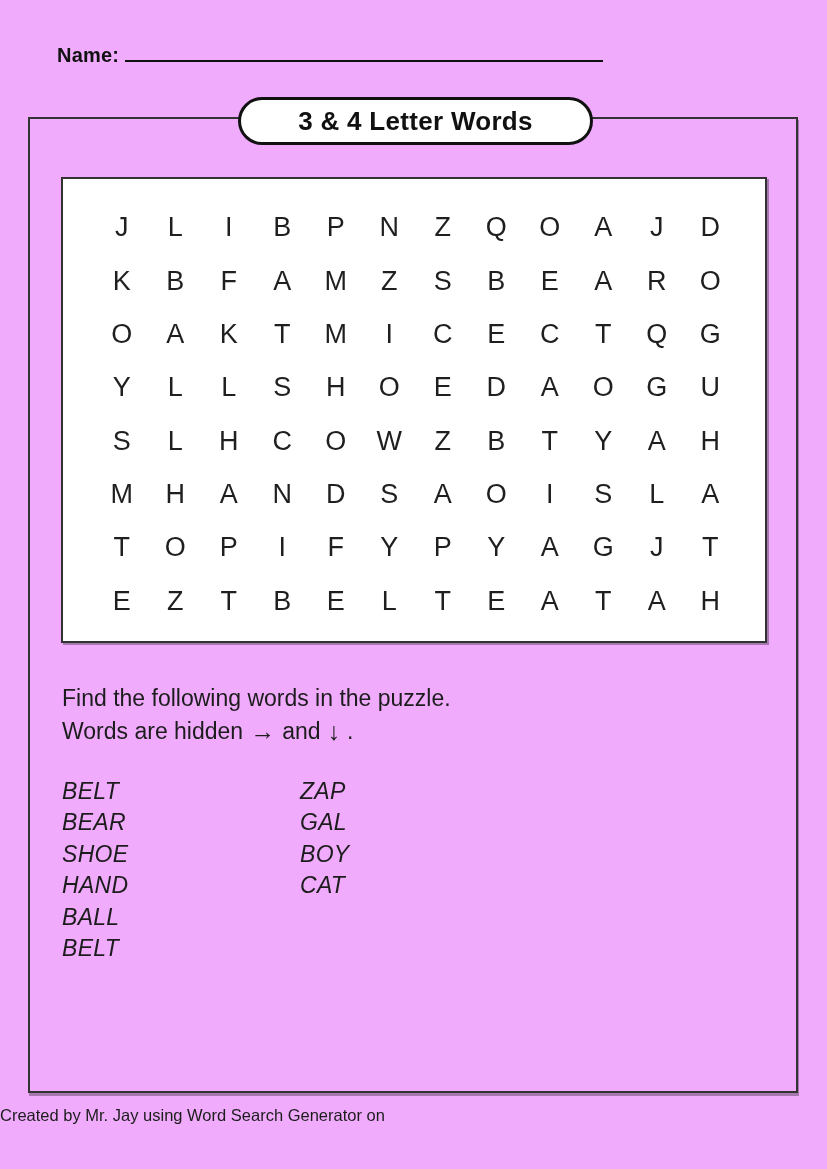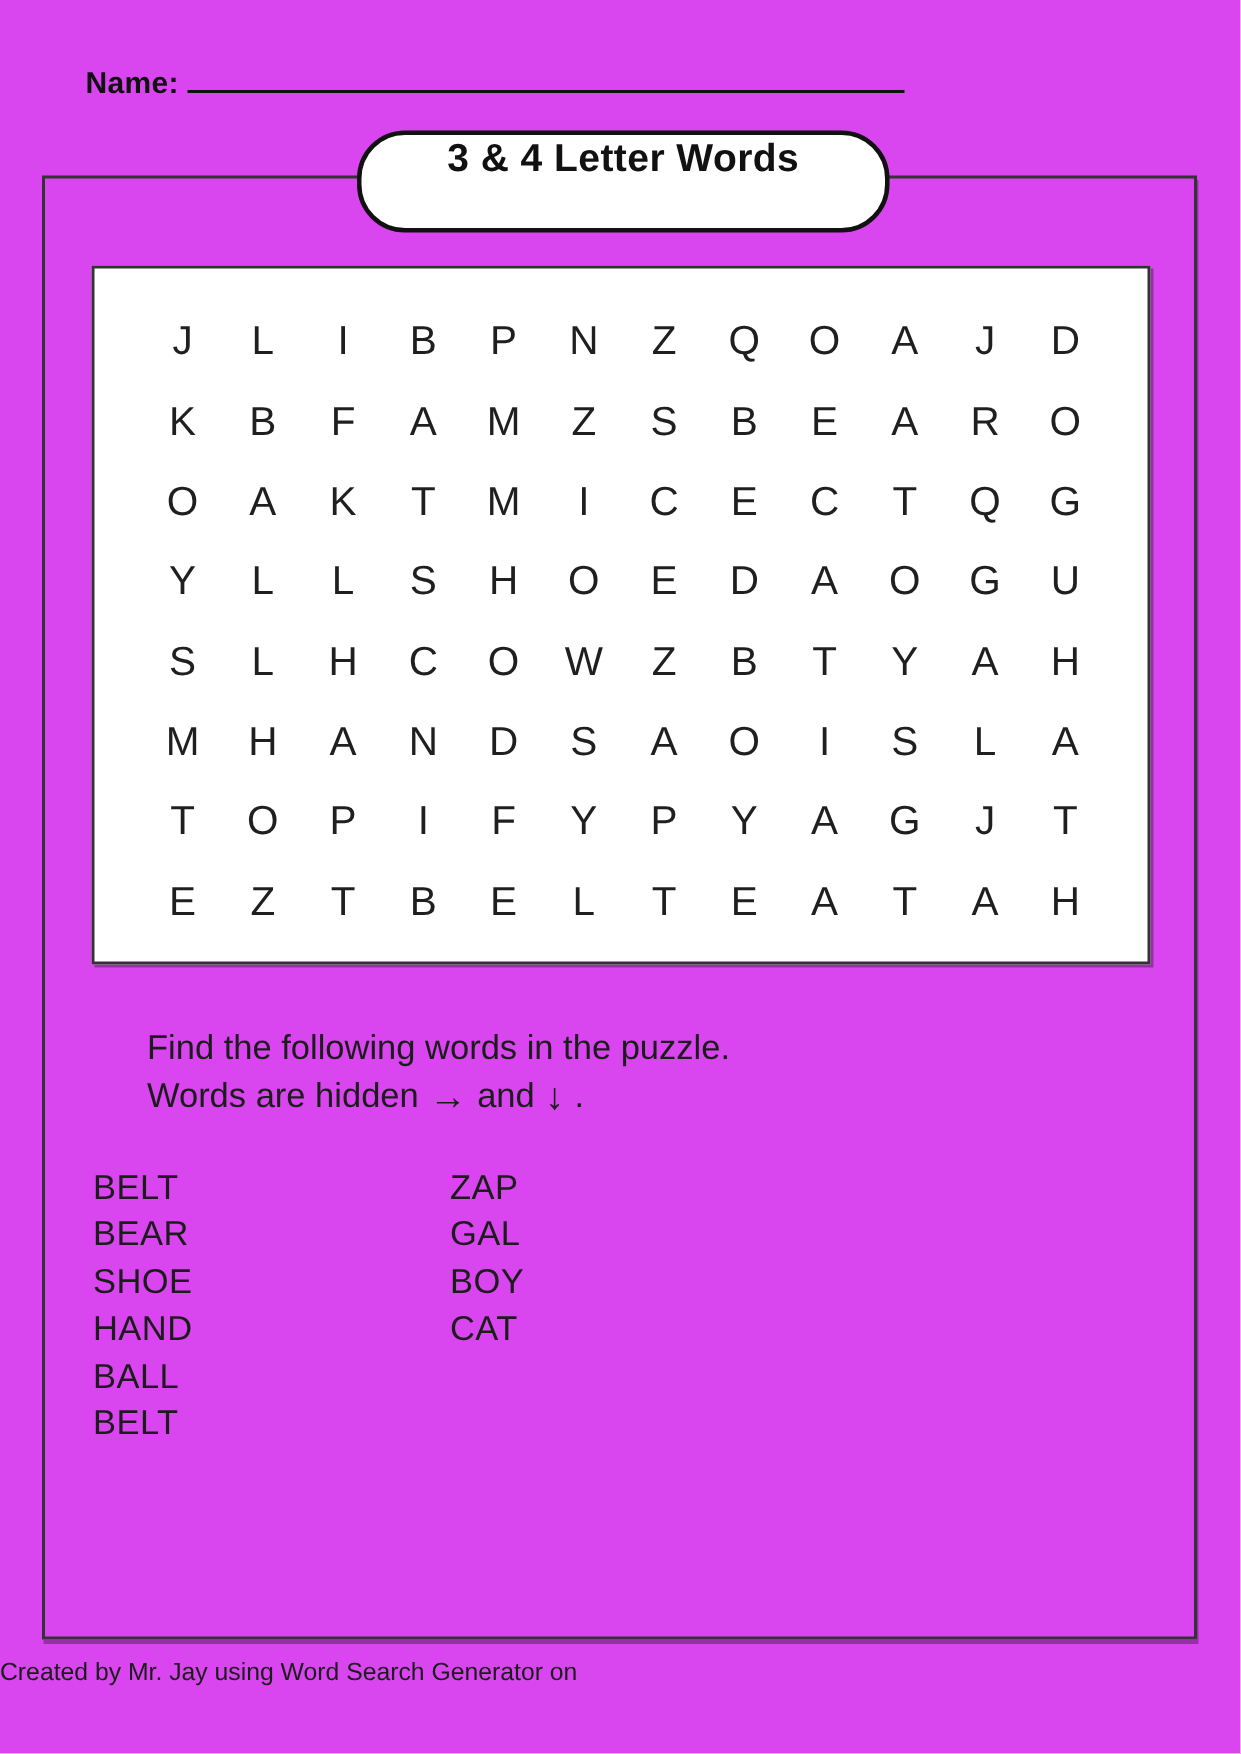--- a/index.html
+++ b/index.html
@@ -4,21 +4,21 @@
 <style>
   html, body {
     margin: 0;
     padding: 0;
     background: #ffffff;
   }
   .page {
     position: relative;
     width: 827px;
     height: 1169px;
-    background: #d946ef;
+    background: #f0abfc;
     font-family: "Liberation Sans", sans-serif;
     color: #1c1c1c;
     overflow: hidden;
   }
 
   
   .name-row {
     position: absolute;
     left: 57px;
     top: 42px;
@@ -50,29 +50,29 @@
     box-sizing: border-box;
     background: transparent;
     box-shadow: 1px 3px 0 rgba(0,0,0,0.30);
     z-index: 1;
   }
 
   
   .title-pill {
     position: absolute;
     left: 238px;
-    top: 87px;
+    top: 97px;
     width: 355px;
-    height: 68px;
+    height: 48px;
     background: #ffffff;
     border: 3px solid #111111;
     border-radius: 32px;
     box-sizing: border-box;
     display: flex;
-    align-items: flex-start;
+    align-items: center;
     justify-content: center;
     z-index: 2;
   }
   .title-pill span {
     font-size: 26px;
     font-weight: bold;
     color: #111111;
     letter-spacing: 0.3px;
   }
 
@@ -113,21 +113,20 @@
     position: absolute;
     left: 62px;
     top: 682px;
     font-size: 23px;
     color: #1c1c1c;
     z-index: 2;
   }
   .instr-line {
     line-height: 32px;
     white-space: nowrap;
-    margin-left: 36px;
   }
   .arrow {
     font-size: 25px;
     font-weight: 600;
     margin: 0 7px;
     position: relative;
     top: 1px;
   }
 
   
@@ -135,20 +134,21 @@
     position: absolute;
     left: 0;
     top: 776px;
     width: 827px;
     height: 200px;
     z-index: 2;
   }
   .word-col {
     position: absolute;
     top: 0;
+    font-style: italic;
   }
   .word-col:nth-child(1) { left: 62px; }
   .word-col:nth-child(2) { left: 300px; }
   .word-col:nth-child(3) { left: 534px; }
   .word-item {
     font-size: 23px;
     line-height: 31.4px;
     color: #1c1c1c;
     letter-spacing: 0.3px;
   }

